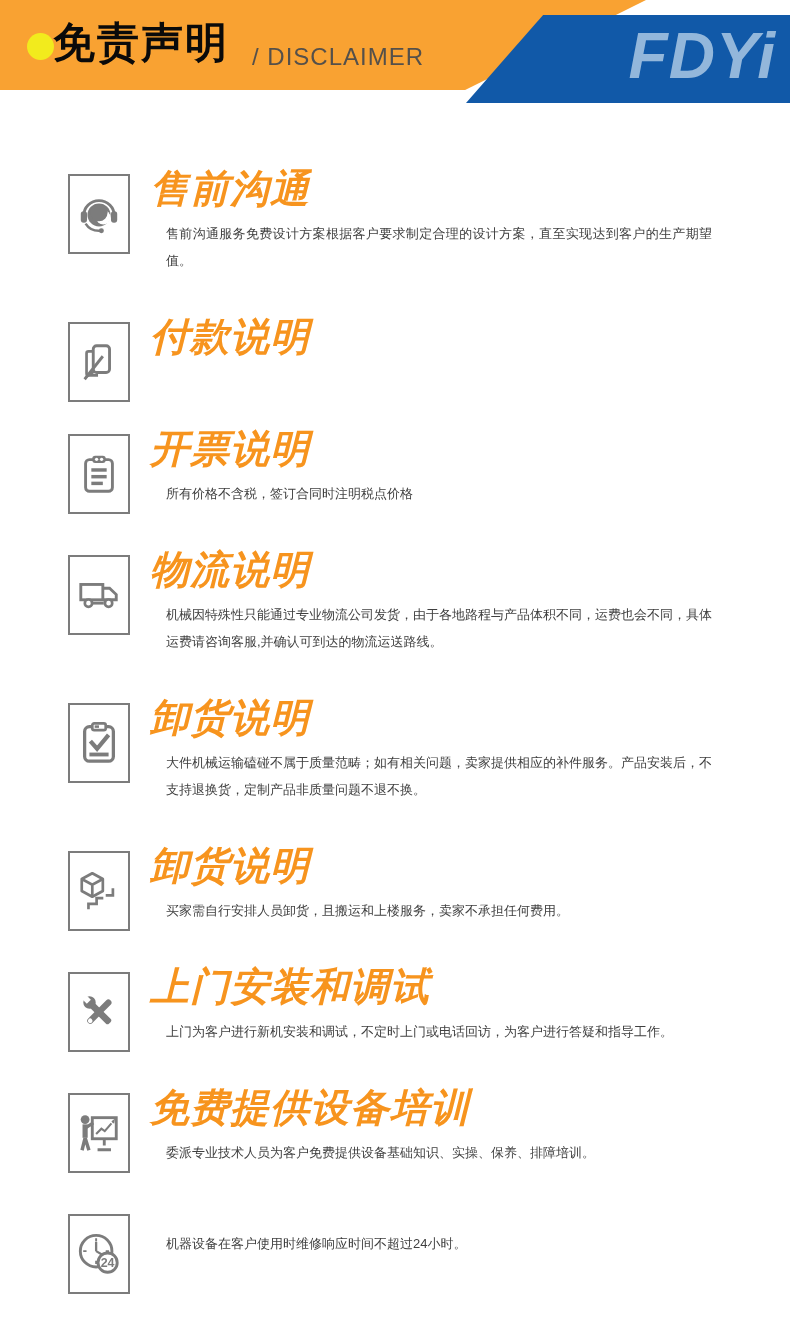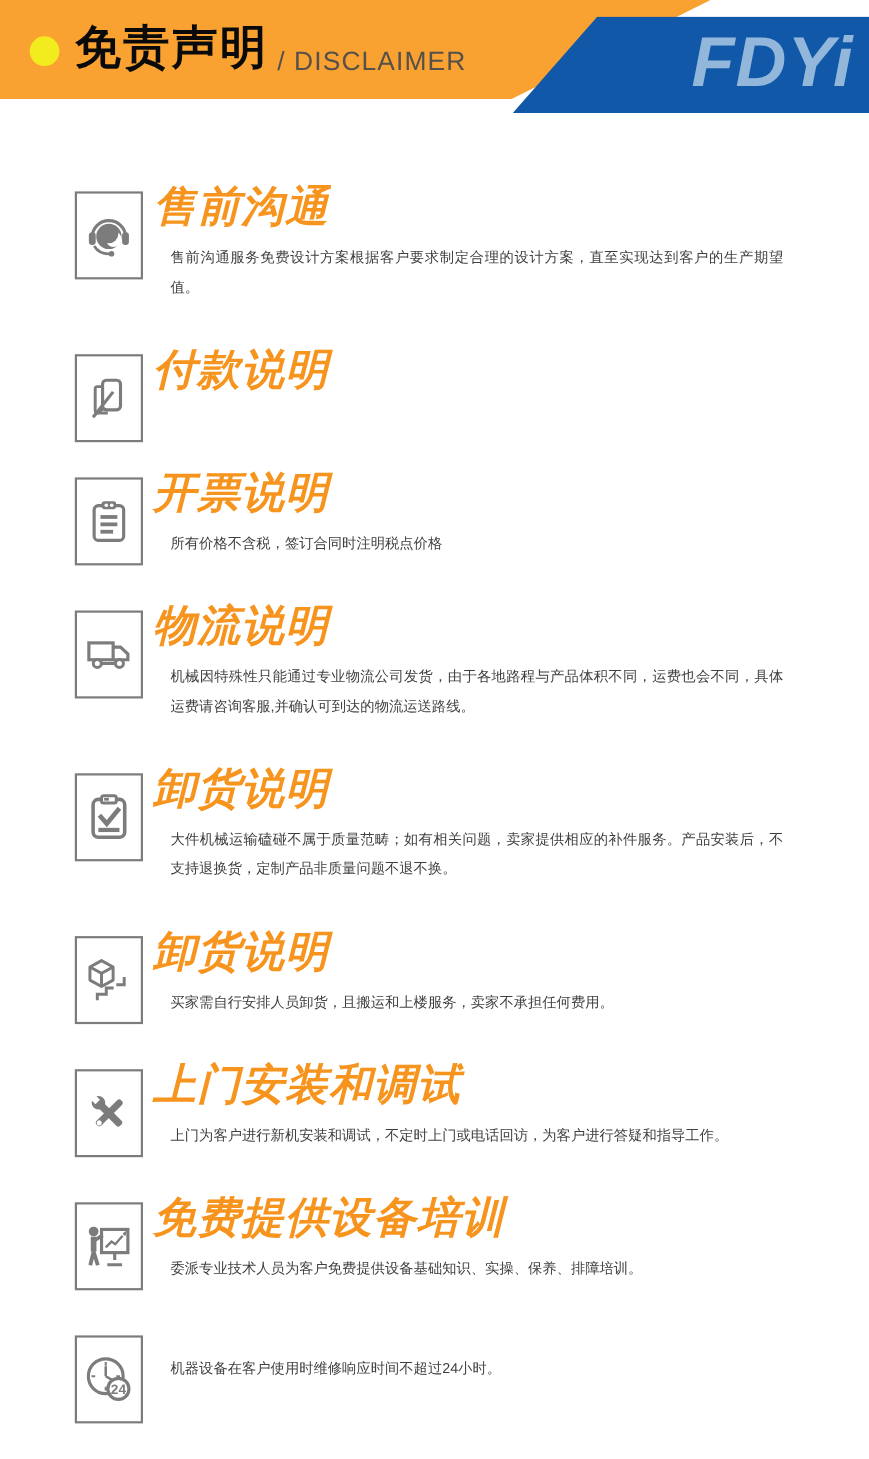--- a/index.html
+++ b/index.html
@@ -26,37 +26,37 @@
   }
   .logo {
     font-size: 64px; line-height: 1; font-weight: bold; font-style: italic;
     color: var(--logo_blue); letter-spacing: 1px; transform: translateY(-3px);
   }
   .title-dot {
     position: absolute; left: 27px; top: 33px; width: 27px; height: 27px;
     border-radius: 50%; background: var(--dot_yellow);
   }
   .page-title {
-    position: absolute; left: 68px; top: 20px;
+    position: absolute; left: 53px; top: 20px;
     font-size: 42px; font-weight: 900; color: var(--title_black);
     letter-spacing: 2px; line-height: 1.1; white-space: nowrap;
   }
   .page-subtitle {
     position: absolute; left: 252px; top: 43px;
     font-size: 24px; color: var(--subtitle_gray); letter-spacing: 1px;
     white-space: nowrap;
   }
   
   .content { position: absolute; left: 68px; top: 174px; width: 660px; }
   .section { display: flex; align-items: flex-start; min-height: 80px; margin-bottom: 32px; }
   .icon-box {
     flex: 0 0 auto; width: 58px; height: 76px;
     border: 2px solid var(--icon_gray);
     display: flex; align-items: center; justify-content: center;
-    margin-right: 9px; color: var(--icon_gray); background: #fff;
+    margin-right: 20px; color: var(--icon_gray); background: #fff;
   }
   .icon-box svg { display: block; }
   .sec-text { width: 592px; }
   .sec-title {
     margin: 0 0 6px; font-size: 39px; line-height: 30px; font-weight: bold;
     color: var(--heading_orange); letter-spacing: 1px; white-space: nowrap; font-style: italic;
   }
   .sec-body {
     margin: 16px; font-size: 13px; line-height: 27px;
     color: var(--body_text); text-align: justify;

